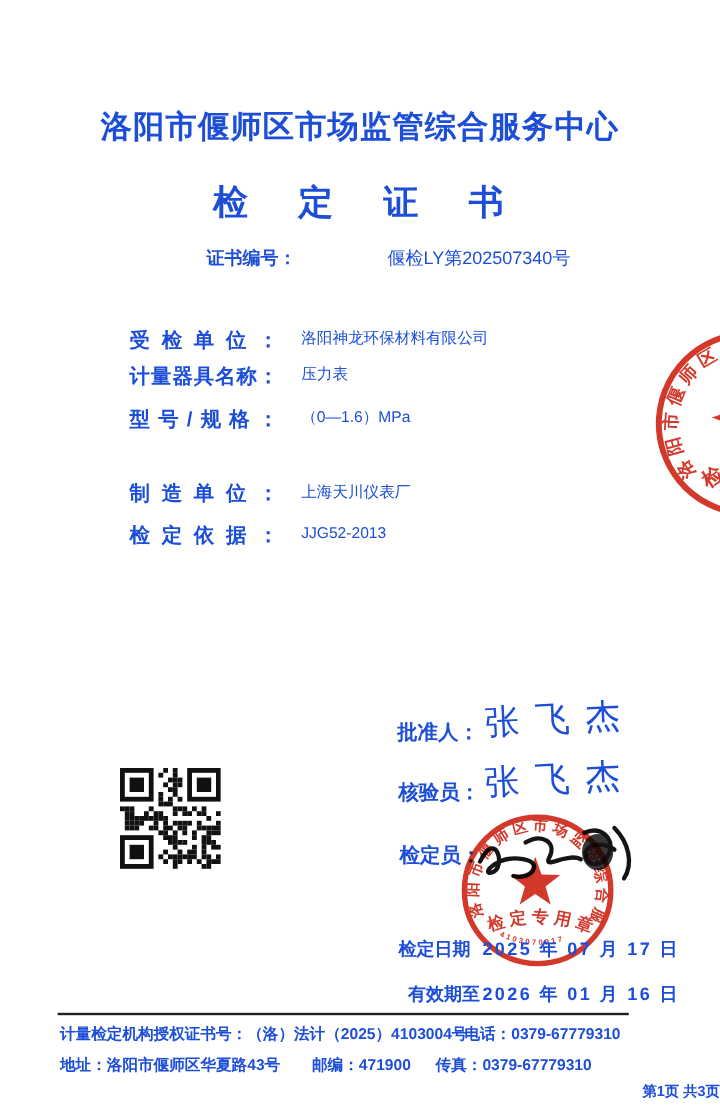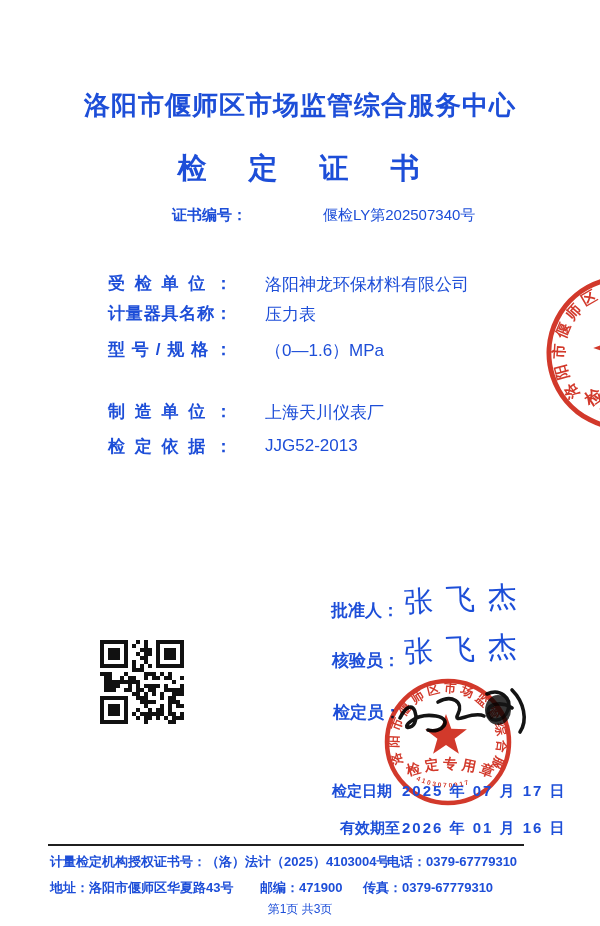--- a/index.html
+++ b/index.html
@@ -7,28 +7,28 @@
     position:relative;width:600px;height:926px;background:#ffffff;
     font-family:"Liberation Sans",sans-serif;color:#1d4ed8;overflow:hidden;
   }
   .abs{position:absolute;white-space:nowrap;}
   .org-title{top:88px;left:0;width:600px;text-align:center;font-size:26px;font-weight:bold;letter-spacing:1px;}
   .doc-title{top:149px;left:0;width:597px;text-align:center;font-size:29px;font-weight:bold;letter-spacing:17px;text-indent:17px;}
   .certno-label{top:206px;left:172px;font-size:15px;font-weight:bold;}
   .certno-value{top:206px;left:323px;font-size:15px;}
   .frow{position:absolute;left:88px;white-space:nowrap;height:24px;margin-left:20px;}
   .flabel{display:inline-block;width:124px;text-align:justify;text-align-last:justify;font-weight:bold;font-size:17px;}
-  .fvalue{position:absolute;left:157px;top:1px;font-size:17px;text-align:center;}
+  .fvalue{position:absolute;left:143px;top:1px;font-size:13px;text-align:center;}
   .sig-label{font-size:17px;font-weight:bold;font-family:Liberation Mono, monospace;}
   .sig-name{font-size:29px;letter-spacing:13px;transform:rotate(-3deg);transform-origin:left center;}
   .date-label{font-size:15px;font-weight:bold;}
   .date-value{font-size:15px;font-weight:bold;letter-spacing:2px;}
   .divider{position:absolute;top:844px;left:48px;width:476px;height:2px;background:#1f1f1f;}
   .foot{font-size:13px;font-weight:bold;}
-  .page-info{top:901px;left:0;width:600px;text-align:center;font-size:12px;font-weight:normal;}
+  .page-info{top:901px;left:0;width:600px;text-align:right;font-size:12px;font-weight:bold;}
   .seal{position:absolute;mix-blend-mode:multiply;opacity:.93;}
   .scribble{position:absolute;mix-blend-mode:multiply;}
   .qr{position:absolute;top:638px;left:100px;width:84px;height:88px;}
 </style>
 </head>
 <body>
 
 <div class="page">
 
   <div class="abs org-title">洛阳市偃师区市场监管综合服务中心</div>

